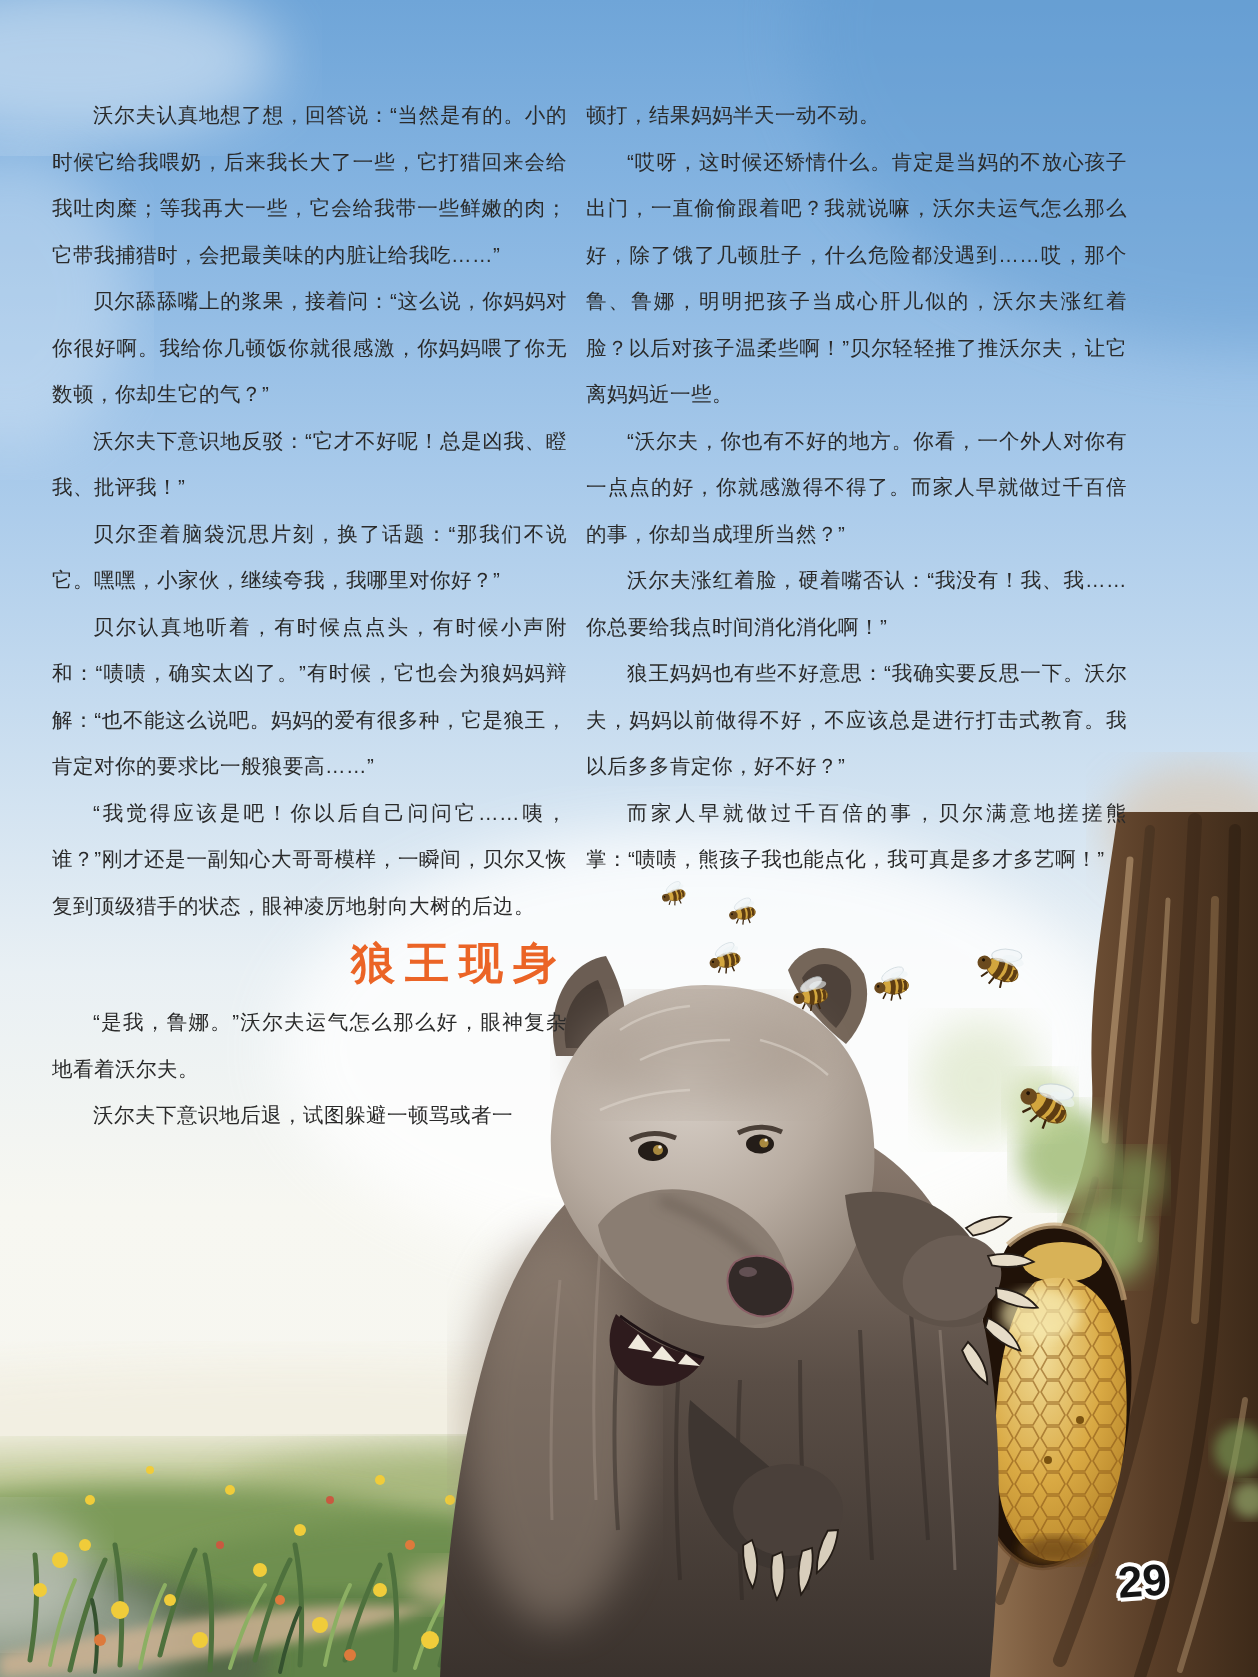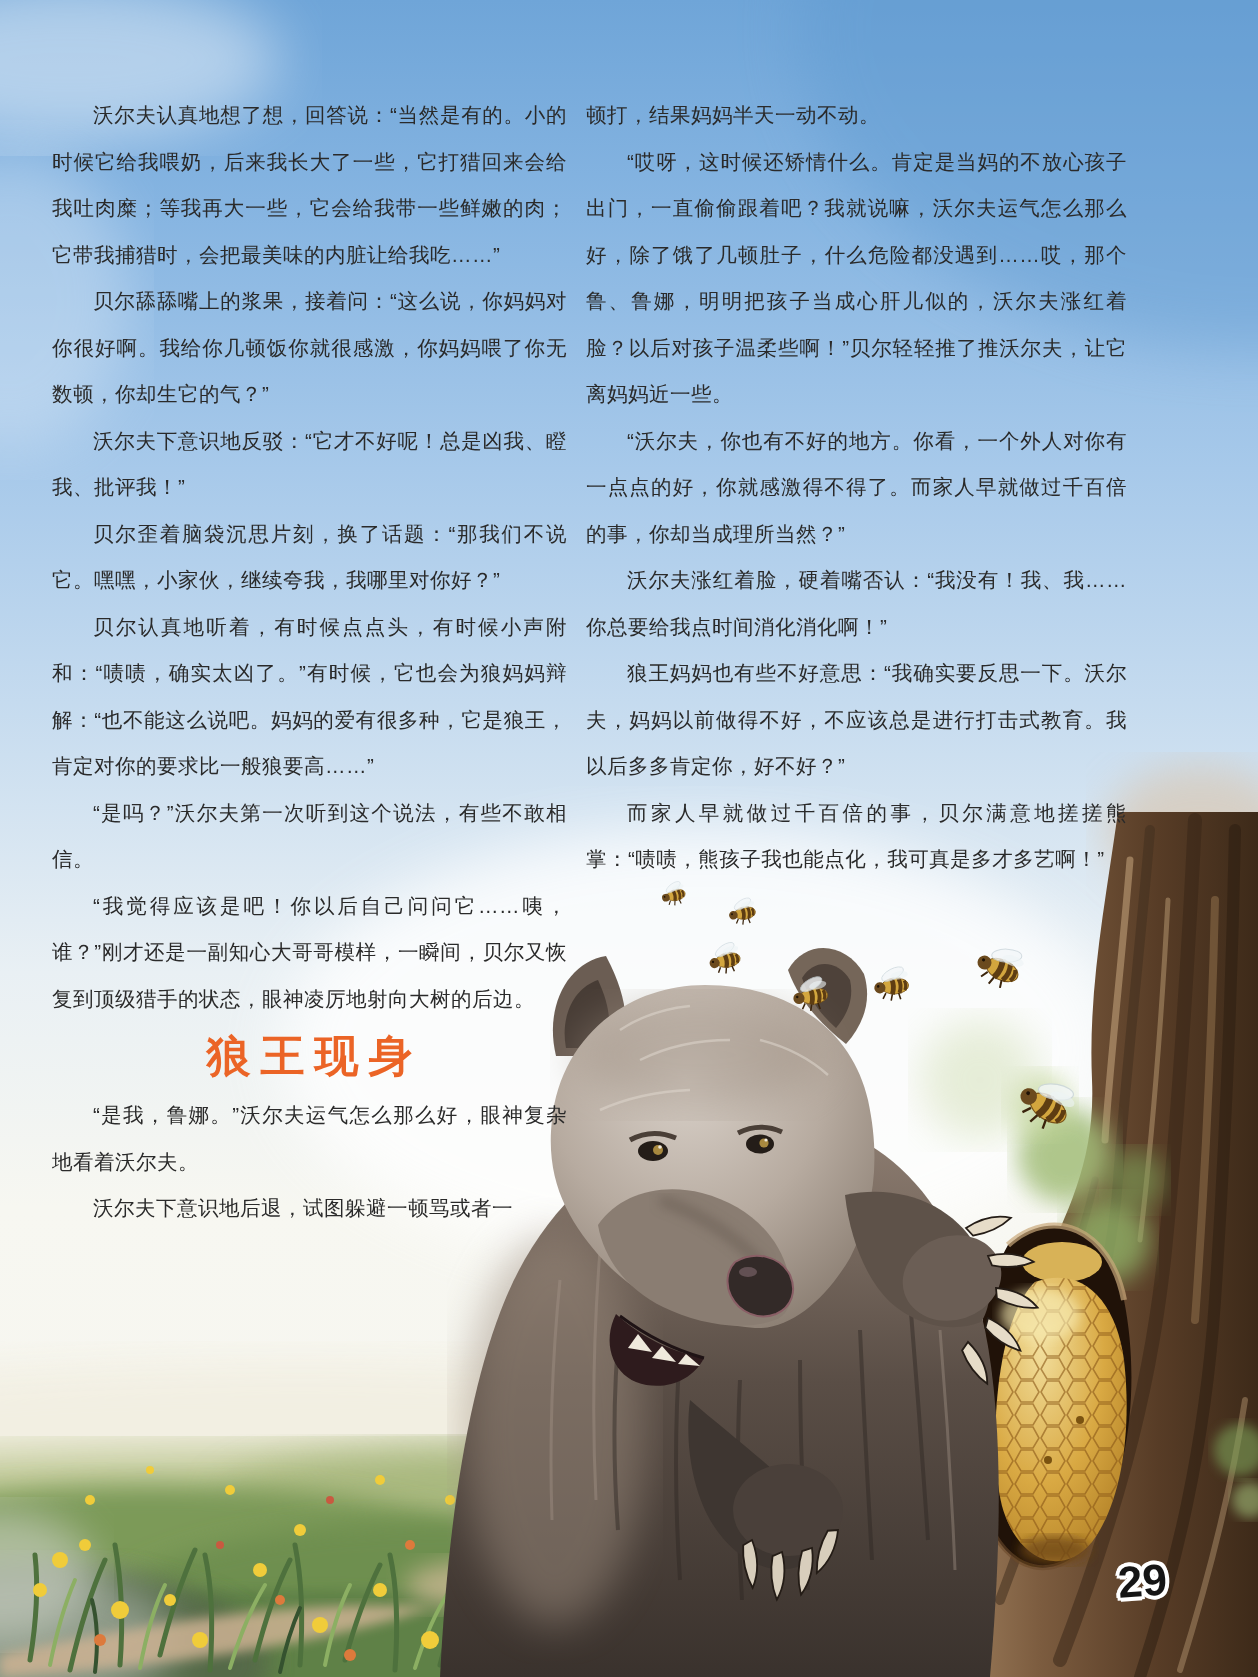--- a/index.html
+++ b/index.html
@@ -14,21 +14,21 @@
   .art{position:absolute;left:0;top:0;width:1258px;height:1677px;}
   .col{position:absolute;top:92px;color:#2A2A2A;font-size:20.5px;line-height:46.5px;
        text-align:justify;letter-spacing:0.5px;z-index:4;}
   .col-left{left:52px;width:515px;}
   .col-right{left:586px;width:541px;}
   .para{margin:0;text-indent:2em;}
   .para.noindent{text-indent:0;}
   .heading{
     margin:6px 0 8px 0;
     font-size:44px;line-height:56px;font-weight:900;
-    color:#EB6426;text-align:center;letter-spacing:10px;text-indent:10px;
+    color:#EB6426;text-align:right;letter-spacing:10px;text-indent:10px;
   }
   .page-number{
     position:absolute;left:1118px;top:1556px;z-index:5;
     font-size:44px;font-weight:700;color:#151515;transform:rotate(-4deg);
     text-shadow:-4px 0 0 #fff,4px 0 0 #fff,0 -4px 0 #fff,0 4px 0 #fff,
                 -3px -3px 0 #fff,3px -3px 0 #fff,-3px 3px 0 #fff,3px 3px 0 #fff;
   }
 </style>
 </head>
 <body>
@@ -321,21 +321,20 @@
       <use href="#bee" transform="translate(1048,1108) scale(1.18) rotate(34)"></use>
     </g>
   </svg>
 
   <div class="col col-left">
     <p class="para">沃尔夫认真地想了想，回答说：“当然是有的。小的时候它给我喂奶，后来我长大了一些，它打猎回来会给我吐肉糜；等我再大一些，它会给我带一些鲜嫩的肉；它带我捕猎时，会把最美味的内脏让给我吃……”</p>
     <p class="para">贝尔舔舔嘴上的浆果，接着问：“这么说，你妈妈对你很好啊。我给你几顿饭你就很感激，你妈妈喂了你无数顿，你却生它的气？”</p>
     <p class="para">沃尔夫下意识地反驳：“它才不好呢！总是凶我、瞪我、批评我！”</p>
     <p class="para">贝尔歪着脑袋沉思片刻，换了话题：“那我们不说它。嘿嘿，小家伙，继续夸我，我哪里对你好？”</p>
     <p class="para">贝尔认真地听着，有时候点点头，有时候小声附和：“啧啧，确实太凶了。”有时候，它也会为狼妈妈辩解：“也不能这么说吧。妈妈的爱有很多种，它是狼王，肯定对你的要求比一般狼要高……”</p>
-    <p class="para">“是吗？”沃尔夫第一次听到这个说法，有些不敢相信。</p>
     <p class="para">“我觉得应该是吧！你以后自己问问它……咦，谁？”刚才还是一副知心大哥哥模样，一瞬间，贝尔又恢复到顶级猎手的状态，眼神凌厉地射向大树的后边。</p>
     <h2 class="heading">狼王现身</h2>
     <p class="para">“是我，鲁娜。”沃尔夫运气怎么那么好，眼神复杂地看着沃尔夫。</p>
     <p class="para">沃尔夫下意识地后退，试图躲避一顿骂或者一</p>
   </div>
 
   <div class="col col-right">
     <p class="para noindent">顿打，结果妈妈半天一动不动。</p>
     <p class="para">“哎呀，这时候还矫情什么。肯定是当妈的不放心孩子出门，一直偷偷跟着吧？我就说嘛，沃尔夫运气怎么那么好，除了饿了几顿肚子，什么危险都没遇到……哎，那个鲁、鲁娜，明明把孩子当成心肝儿似的，沃尔夫涨红着脸？以后对孩子温柔些啊！”贝尔轻轻推了推沃尔夫，让它离妈妈近一些。</p>
     <p class="para">“沃尔夫，你也有不好的地方。你看，一个外人对你有一点点的好，你就感激得不得了。而家人早就做过千百倍的事，你却当成理所当然？”</p>

